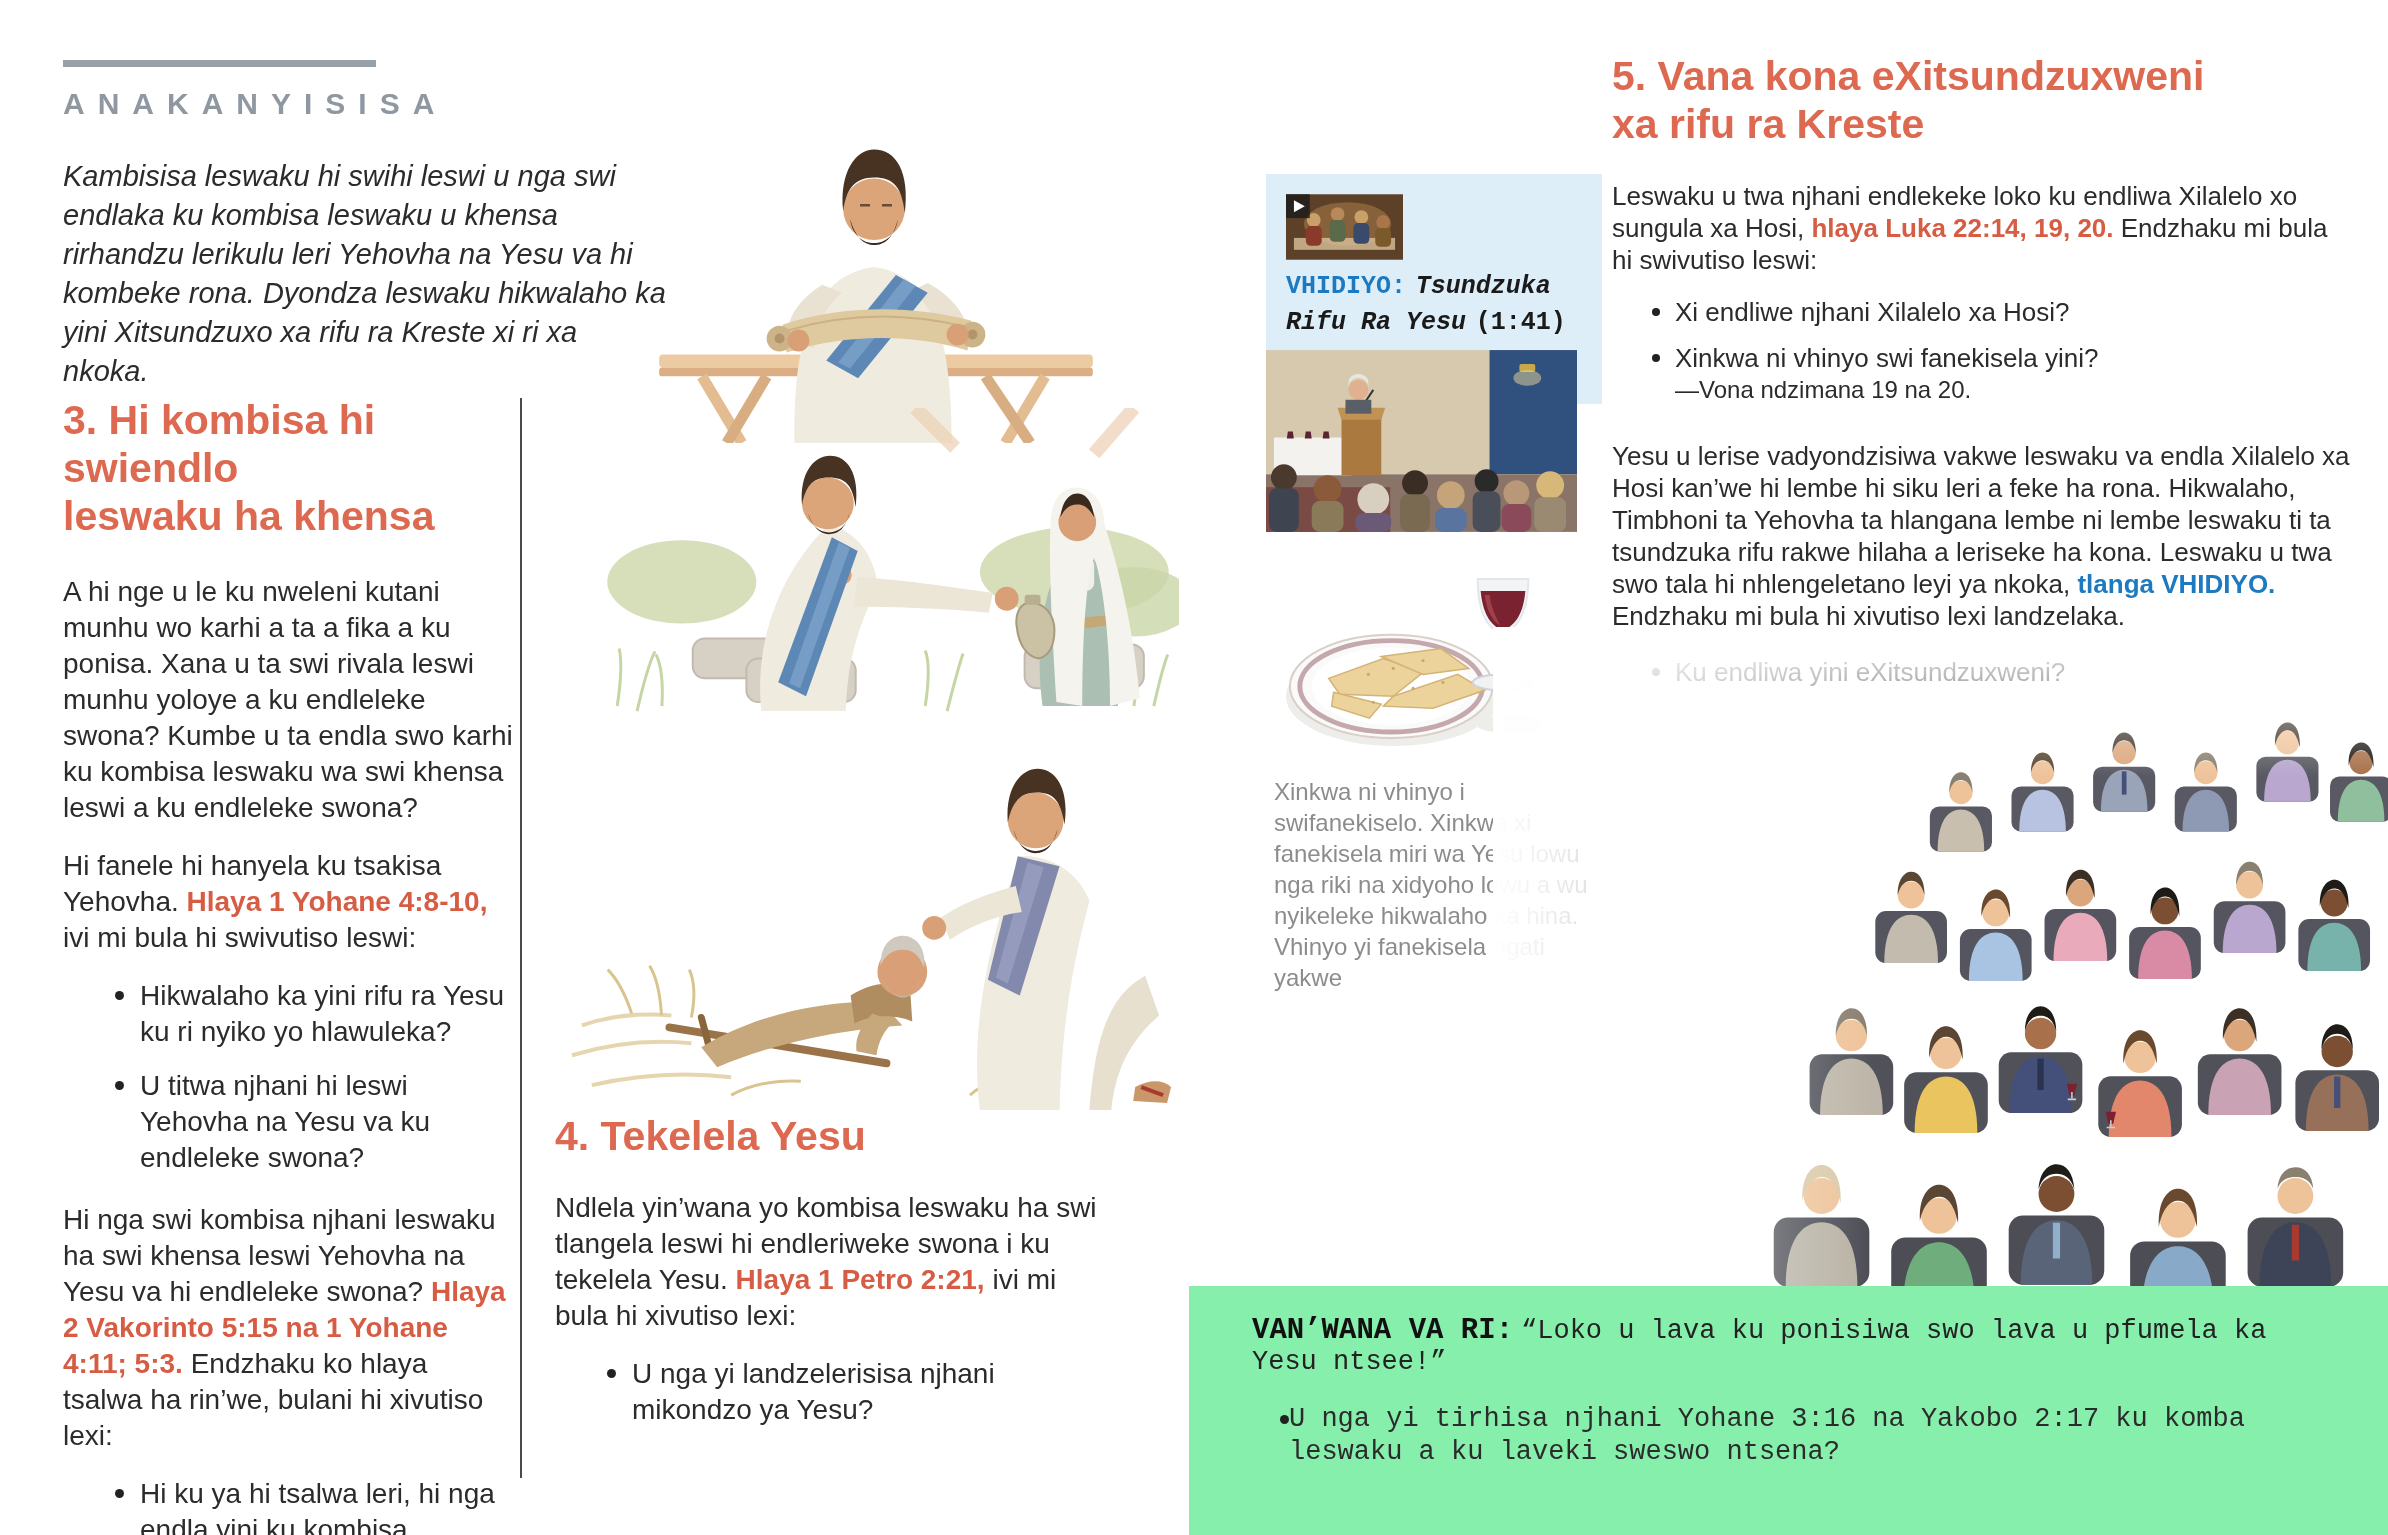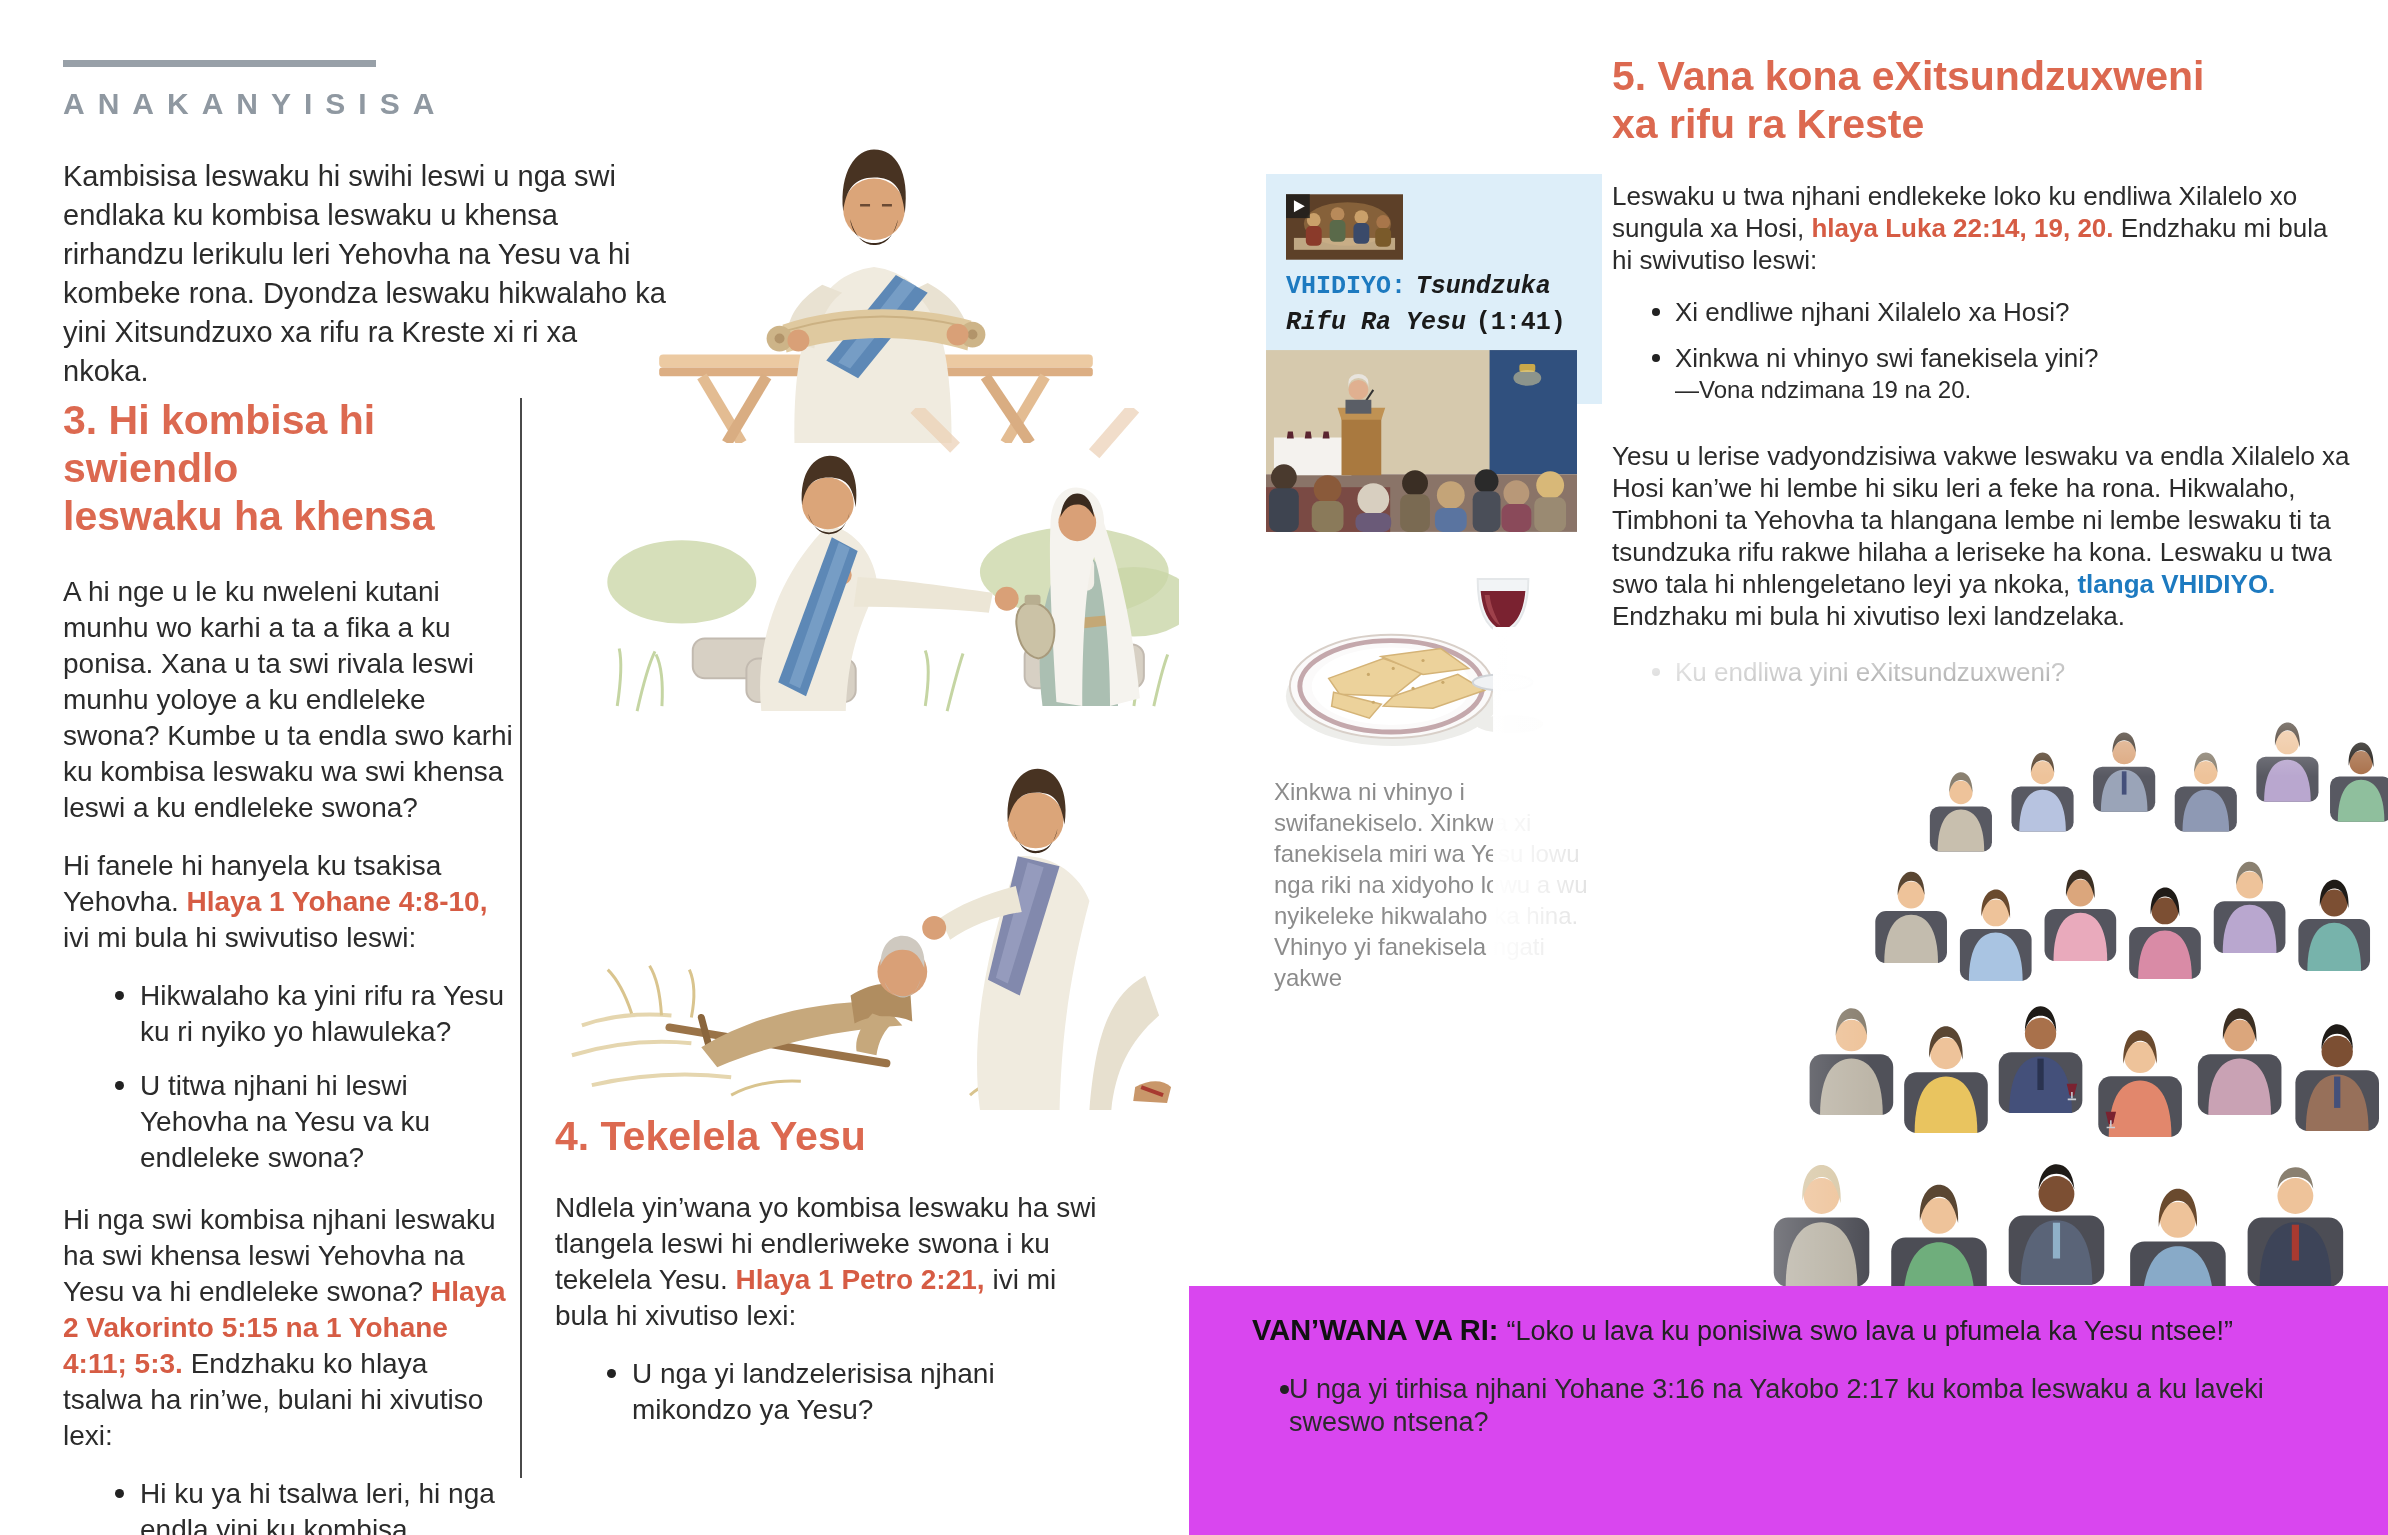--- a/index.html
+++ b/index.html
@@ -3,21 +3,21 @@
 <meta charset="utf-8">
 <style>
   html,body{margin:0;padding:0;background:#ffffff;}
   .page{position:relative;width:2388px;height:1535px;background:#fff;overflow:hidden;
         font-family:"Liberation Sans",sans-serif;color:#2b2b2b;}
   .abs{position:absolute;}
   .blk{display:block;}
   
   .kicker-bar{width:313px;height:7px;background:#98a0a8;}
   .kicker{margin-top:20px;font-size:30px;font-weight:bold;letter-spacing:13px;color:#8f98a1;}
-  .intro{margin:36px 8px 0 0;font-size:29px;line-height:39px;}
+  .intro{margin:36px 8px 0 0;font-size:29px;line-height:39px;font-style:italic;}
   
   .h-orange{margin:0;font-size:41px;line-height:48px;font-weight:bold;color:#dc6950;}
   
   .body{font-size:28px;line-height:36px;margin:0 0 22px 0;}
   .ref{color:#d65c44;font-weight:bold;}
   .blue-link{color:#1d7ac0;font-weight:bold;}
   .bullet{display:flex;gap:16px;margin:0 0 18px 52px;}
   .bullet .dot{flex:0 0 auto;width:9px;height:9px;border-radius:50%;background:#222;margin-top:13px;}
   .bullet .btext{font-size:28px;line-height:36px;}
   .note{font-size:24px;line-height:32px;}
@@ -30,21 +30,21 @@
   .caption{color:#8c8c8c;font-size:24px;line-height:31px;}
   
   .video-panel{background:#ddeef9;}
   .vlabel{color:#1d7ac0;font-weight:bold;font-size:25px;}
   .vtitle{font-style:italic;font-weight:bold;font-size:25px;color:#1a1a1a;}
   .vdur{font-weight:bold;font-size:25px;color:#1a1a1a;}
   .vcap{line-height:33px;}
   
   .vline{width:2px;background:#4a4a4a;}
   
-  .footer-box{background:#d946ef;}
+  .footer-box{background:#86efac;font-family:Liberation Mono, monospace;}
   .f-lead{font-weight:bold;font-size:29px;color:#111;}
   .f-quote{font-size:27px;color:#222;margin-left:8px;}
   .f-bullet{display:flex;gap:0;margin:26px 0 0 28px;}
   .f-bullet .dot{flex:0 0 auto;width:9px;height:9px;border-radius:50%;background:#222;margin-top:12px;}
   .f-bullet .btext{font-size:27px;line-height:33px;}
   svg{display:block;}
 </style>
 </head>
 <body>
 

